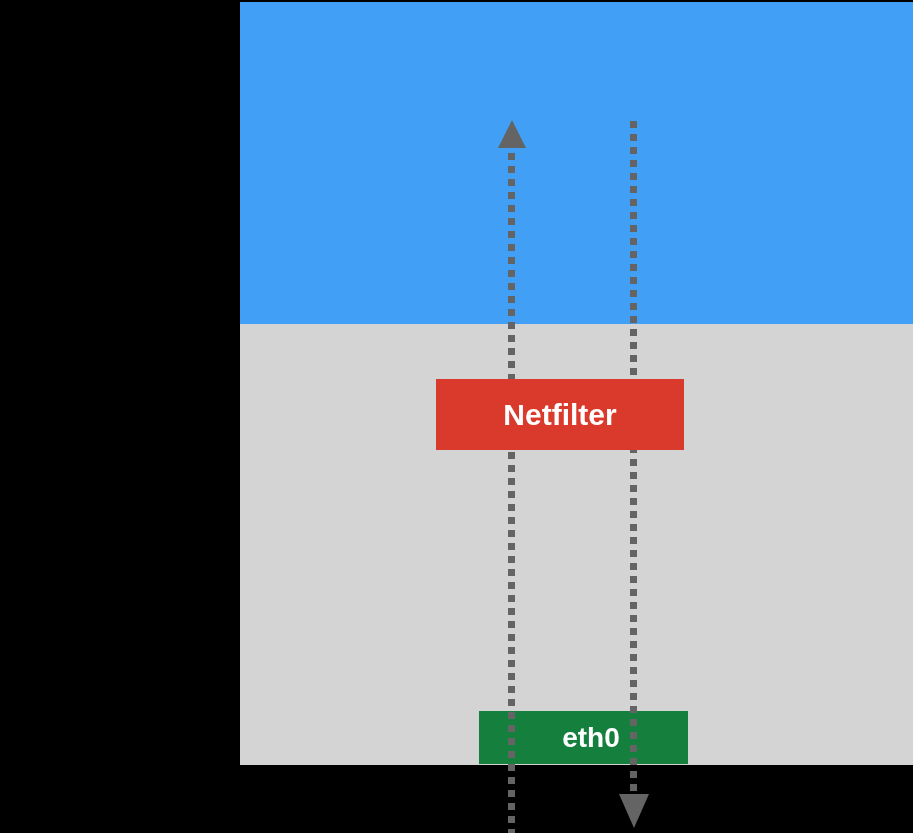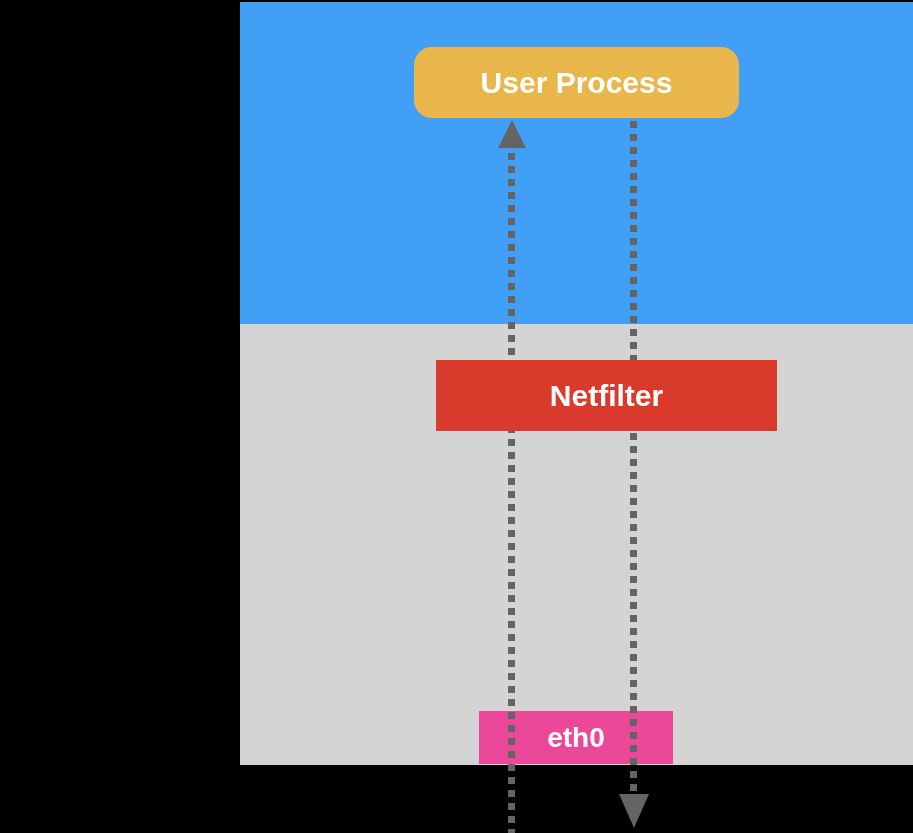--- a/index.html
+++ b/index.html
@@ -56,22 +56,22 @@
     font-weight: bold;
   }
   .node.user-process {
     left: 414px; top: 47px;
     width: 325px; height: 71px;
     border-radius: 18px;
     font-size: 30px;
     z-index: 3;
   }
   .node.netfilter {
-    left: 436px; top: 360px;
-    width: 341px; height: 71px;
+    left: 436px; top: 379px;
+    width: 248px; height: 71px;
     font-size: 30px;
     z-index: 3;
   }
   .node.eth0 {
     left: 479px; top: 711px;
     width: 194px; height: 53px;
     font-size: 28px;
     z-index: 1;
   }
 
@@ -94,26 +94,23 @@
     <div class="region user-space" style="background-color: rgb(65, 160, 245);"></div>
     <div class="region kernel-space" style="background-color: rgb(212, 212, 212);"></div>
   </div>
 
   <div class="line line-up"></div>
   <div class="arrow arrow-up"></div>
 
   <div class="line line-down"></div>
   <div class="arrow arrow-down"></div>
 
-  <div class="node user-process" style="background-color: rgb(232, 182, 74);">
-    <span>User Process</span>
-  </div>
 
   <div class="node netfilter" style="background-color: rgb(218, 58, 43);">
     <span>Netfilter</span>
   </div>
 
-  <div class="node eth0" style="background-color: #ec4899;">
+  <div class="node eth0" style="background-color: #15803d; padding-left: 15px;">
     <span>eth0</span>
   </div>
 
 
 </div>
 
 </body></html>

